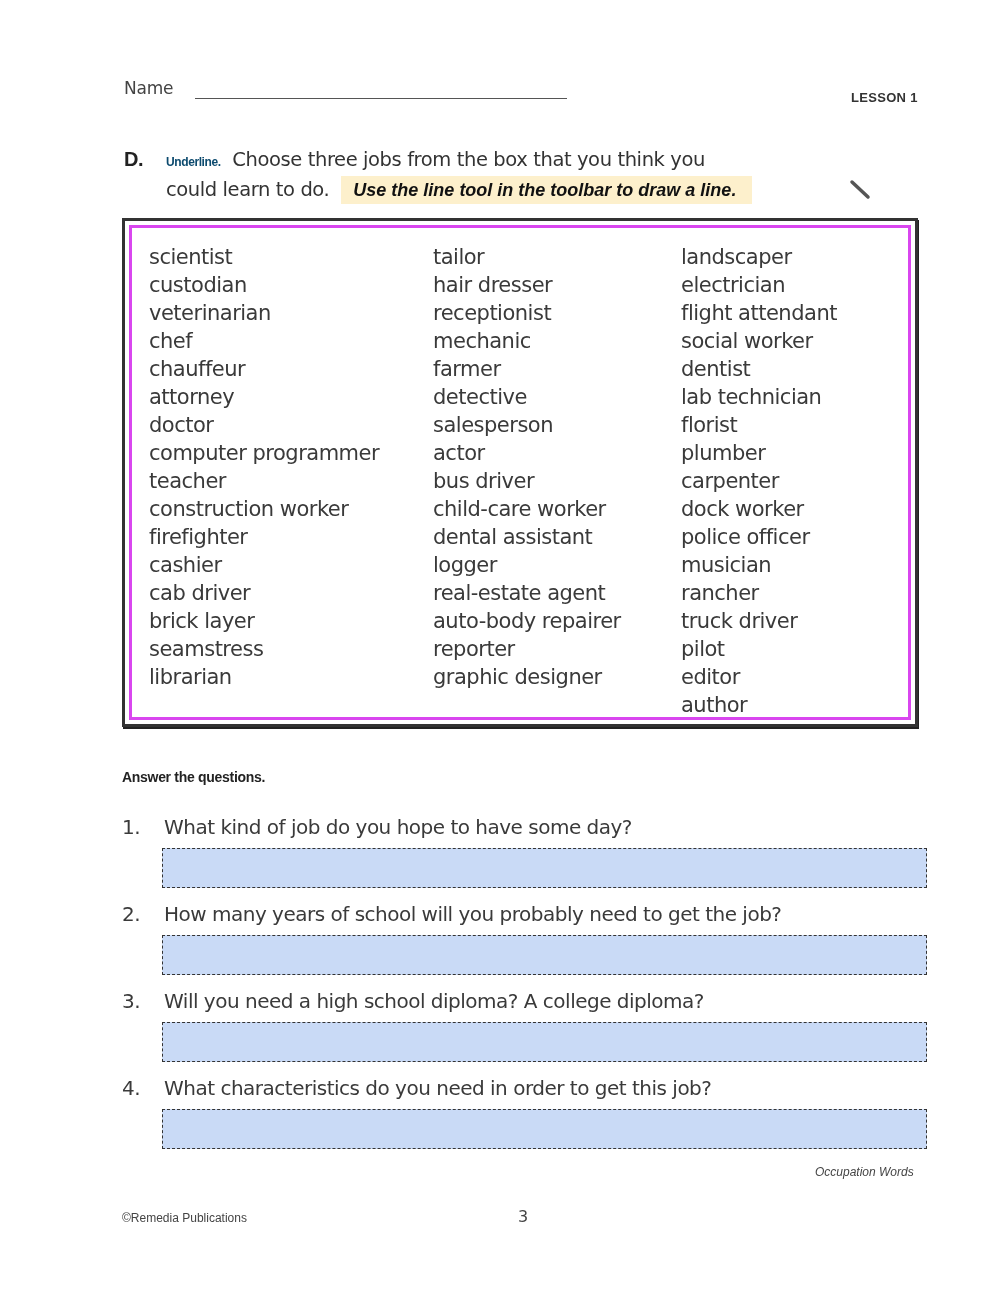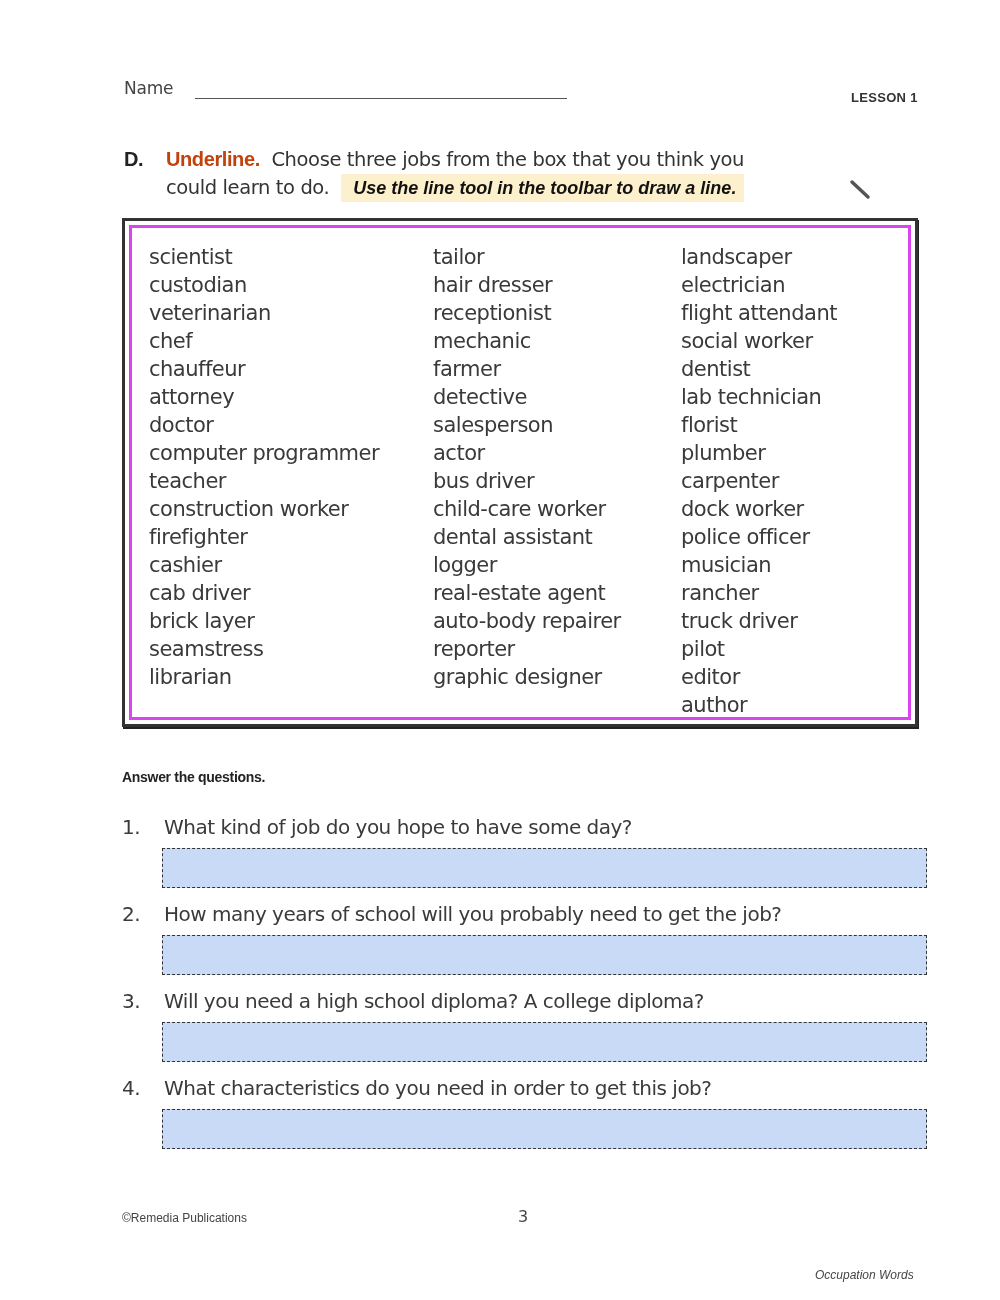--- a/index.html
+++ b/index.html
@@ -7,23 +7,23 @@
            font-family: "DejaVu Sans", sans-serif; color: #333333; }
     .abs { position: absolute; }
 
     .name-label { left: 124px; top: 78px; font-size: 17px; color: #444; letter-spacing: -0.2px; }
     .name-line { left: 195px; top: 98px; width: 372px; height: 0; border-top: 1px solid #555; }
     .lesson { left: 851px; top: 90px; font-family: "Liberation Sans", sans-serif; font-weight: bold;
               font-size: 13px; color: #333; letter-spacing: 0.3px; }
 
     .instr { left: 124px; top: 145px; font-size: 19.5px; color: #333; line-height: 28px; letter-spacing: -0.4px; }
     .instr .letter { font-family: "Liberation Sans", sans-serif; font-weight: bold; font-size: 20px; color: #222; display:inline-block; width: 42px; }
-    .instr .kw { font-family: "Liberation Sans", sans-serif; font-weight: bold; font-size: 20px; color: #c2410c; }
+    .instr .kw { font-family: "Liberation Sans", sans-serif; font-weight: bold; font-size: 12px; color: #0c4a6e; }
     .instr .line2 { padding-left: 42px; }
-    .hint { display: inline-block; margin-left: 12px; background: #fdf0cc; padding: 0 8px 0 12px;
+    .hint { display: inline-block; margin-left: 12px; background: #fdf0cc; padding: 0 16px 0 12px;
             font-family: "Liberation Sans", sans-serif; font-weight: bold; font-style: italic;
             font-size: 18px; color: #111; letter-spacing: 0; }
     .line-tool { left: 848px; top: 178px; width: 26px; height: 24px; cursor: pointer; }
 
     .job-box { left: 122px; top: 218px; width: 790px; height: 503px; border: 3px solid #333;
                box-shadow: 1px 2px 0 #222; }
     .job-box-inner { position: absolute; left: 4px; top: 4px; right: 4px; bottom: 4px; border: 3px solid #d946ef; }
     .col { position: absolute; top: 15px; }
     .col1 { left: 17px; } .col2 { left: 301px; } .col3 { left: 549px; }
     .job { font-size: 21px; line-height: 28px; height: 28px; color: #3a3a3a; white-space: nowrap; letter-spacing: -0.5px; }
@@ -32,21 +32,21 @@
                       font-size: 14px; color: #222; letter-spacing: -0.3px; }
 
     .q { left: 122px; font-size: 20px; color: #3a3a3a; letter-spacing: -0.5px; }
     .q .num { display: inline-block; width: 42px; }
     .ans { left: 162px; width: 763px; height: 38px; background: #c9daf6; border: 1px dashed #333; }
     .ans input { width: 100%; height: 100%; border: none; background: transparent; outline: none;
                  font-family: "DejaVu Sans", sans-serif; font-size: 18px; padding: 0 8px; box-sizing: border-box; }
 
     .footer-left { left: 122px; top: 1211px; font-family: "Liberation Sans", sans-serif; font-size: 12px; color: #444; }
     .footer-page { left: 518px; top: 1207px; font-size: 16px; color: #444; }
-    .footer-right { left: 815px; top: 1268px; font-family: "Liberation Sans", sans-serif; font-style: italic; font-size: 12px; color: #444; }
+    .footer-right { left: 815px; top: 1165px; font-family: "Liberation Sans", sans-serif; font-style: italic; font-size: 12px; color: #444; }
   </style>
 </head>
 <body>
 
 <div class="abs name-label">Name</div>
 <div class="abs name-line"></div>
 <div class="abs lesson">LESSON 1</div>
 
 <div class="abs instr">
   <div>

